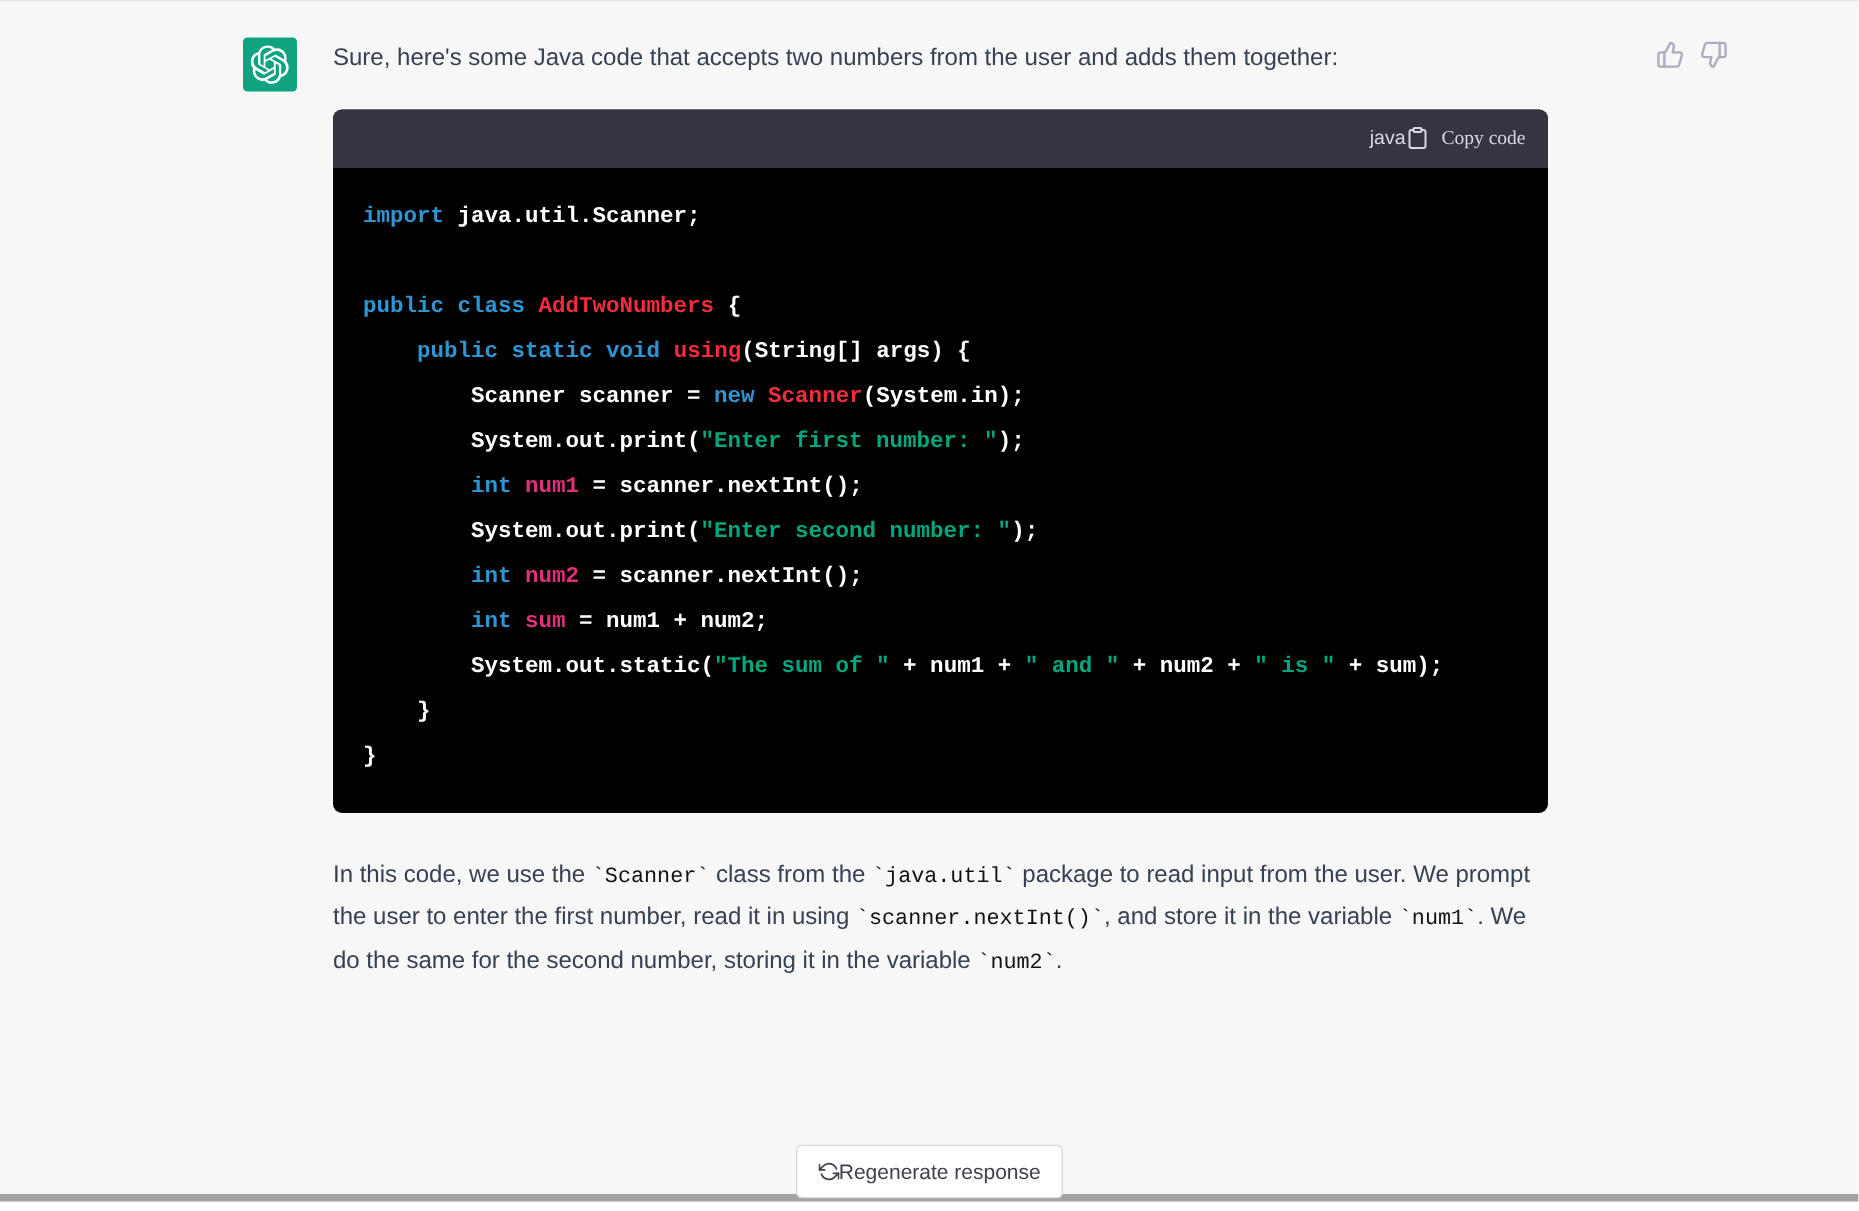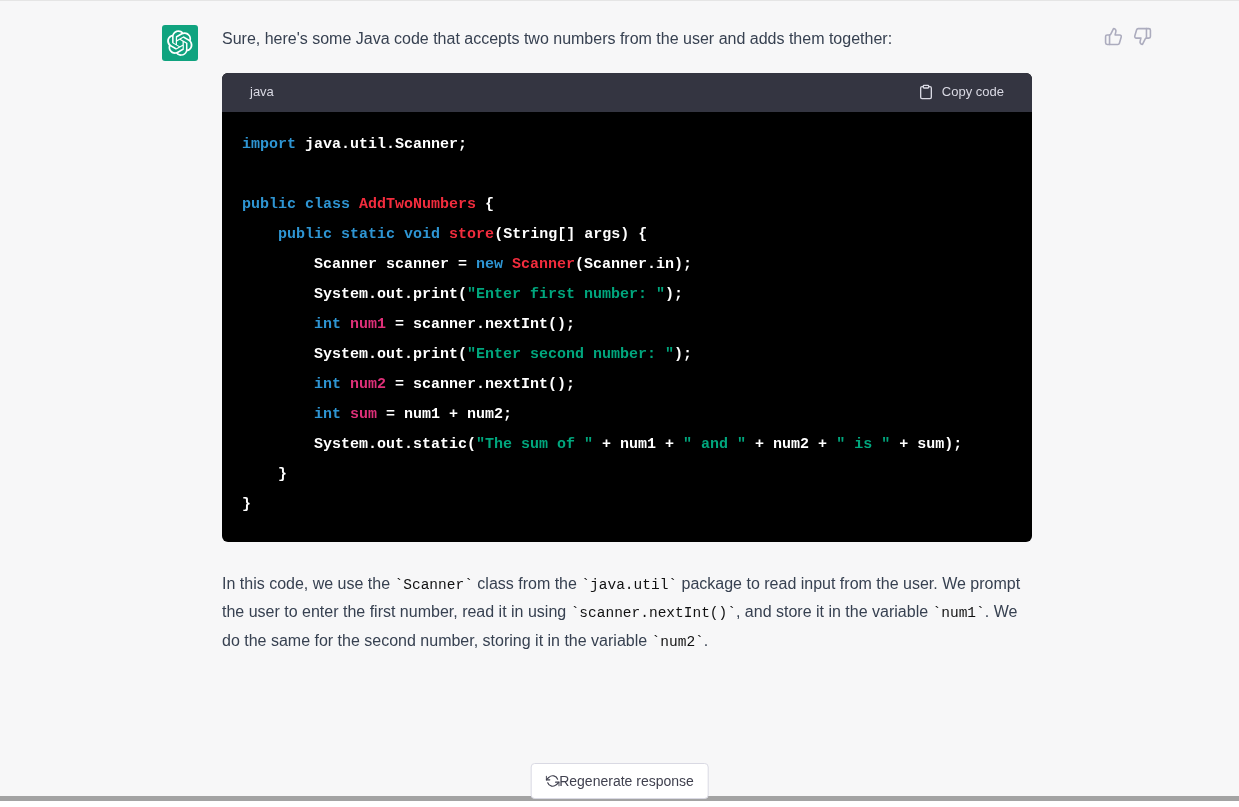--- a/index.html
+++ b/index.html
@@ -62,30 +62,31 @@
   .code-block {
     background: #000000;
     border-radius: 6px;
     overflow: hidden;
     margin-bottom: 28px;
   }
   .code-header {
     background: #343541;
     color: #d9d9e3;
     font-size: 13px;
-    padding: 8px 28px;
+    padding: 8px 15px;
     display: flex;
-    justify-content: space-between;
+    justify-content: flex-end;
     align-items: center;
   }
   .copy-group {
     display: flex;
     align-items: center;
     gap: 8px;
     cursor: pointer;
+    font-family: Liberation Serif, serif;
   }
   .copy-group svg { width: 16px; height: 16px; }
   pre {
     padding: 18px 20px 22px 20px;
     color: #ffffff;
     font-family: ui-monospace, "SF Mono", Consolas, "Liberation Mono", monospace;
     font-size: 15px;
     line-height: 2;
     white-space: pre;
     overflow-x: auto;
@@ -160,22 +161,22 @@
             <svg viewBox="0 0 24 24" fill="none" stroke="currentColor" stroke-width="2" stroke-linecap="round" stroke-linejoin="round">
                 <rect x="8" y="2" width="8" height="4" rx="1" ry="1"></rect>
                 <path d="M16 4h2a2 2 0 0 1 2 2v14a2 2 0 0 1-2 2H6a2 2 0 0 1-2-2V6a2 2 0 0 1 2-2h2"></path>
               </svg>
             <span>Copy code</span>
           </span>
         </div>
 <pre><span class="tok-kw">import</span><span class="tok-plain"> java.util.Scanner;</span>
 
 <span class="tok-kw">public</span> <span class="tok-kw">class</span> <span class="tok-cls">AddTwoNumbers</span><span class="tok-plain"> {</span>
-<span>    </span><span class="tok-kw">public</span> <span class="tok-kw">static</span> <span class="tok-kw">void</span> <span class="tok-fn">store</span><span class="tok-plain">(String[] args) {</span>
-<span class="tok-plain">        Scanner scanner = </span><span class="tok-kw">new</span> <span class="tok-cls">Scanner</span><span class="tok-plain">(Scanner.in);</span>
+<span>    </span><span class="tok-kw">public</span> <span class="tok-kw">static</span> <span class="tok-kw">void</span> <span class="tok-fn">using</span><span class="tok-plain">(String[] args) {</span>
+<span class="tok-plain">        Scanner scanner = </span><span class="tok-kw">new</span> <span class="tok-cls">Scanner</span><span class="tok-plain">(System.in);</span>
 <span class="tok-plain">        System.out.print(</span><span class="tok-str">"Enter first number: "</span><span class="tok-plain">);</span>
 <span>        </span><span class="tok-type">int</span> <span class="tok-var">num1</span><span class="tok-plain"> = scanner.nextInt();</span>
 <span class="tok-plain">        System.out.print(</span><span class="tok-str">"Enter second number: "</span><span class="tok-plain">);</span>
 <span>        </span><span class="tok-type">int</span> <span class="tok-var">num2</span><span class="tok-plain"> = scanner.nextInt();</span>
 <span>        </span><span class="tok-type">int</span> <span class="tok-var">sum</span><span class="tok-plain"> = num1 + num2;</span>
 <span class="tok-plain">        System.out.static(</span><span class="tok-str">"The sum of "</span><span class="tok-plain"> + num1 + </span><span class="tok-str">" and "</span><span class="tok-plain"> + num2 + </span><span class="tok-str">" is "</span><span class="tok-plain"> + sum);</span>
 <span class="tok-plain">    }</span>
 <span class="tok-plain">}</span></pre>
       </div>
 

